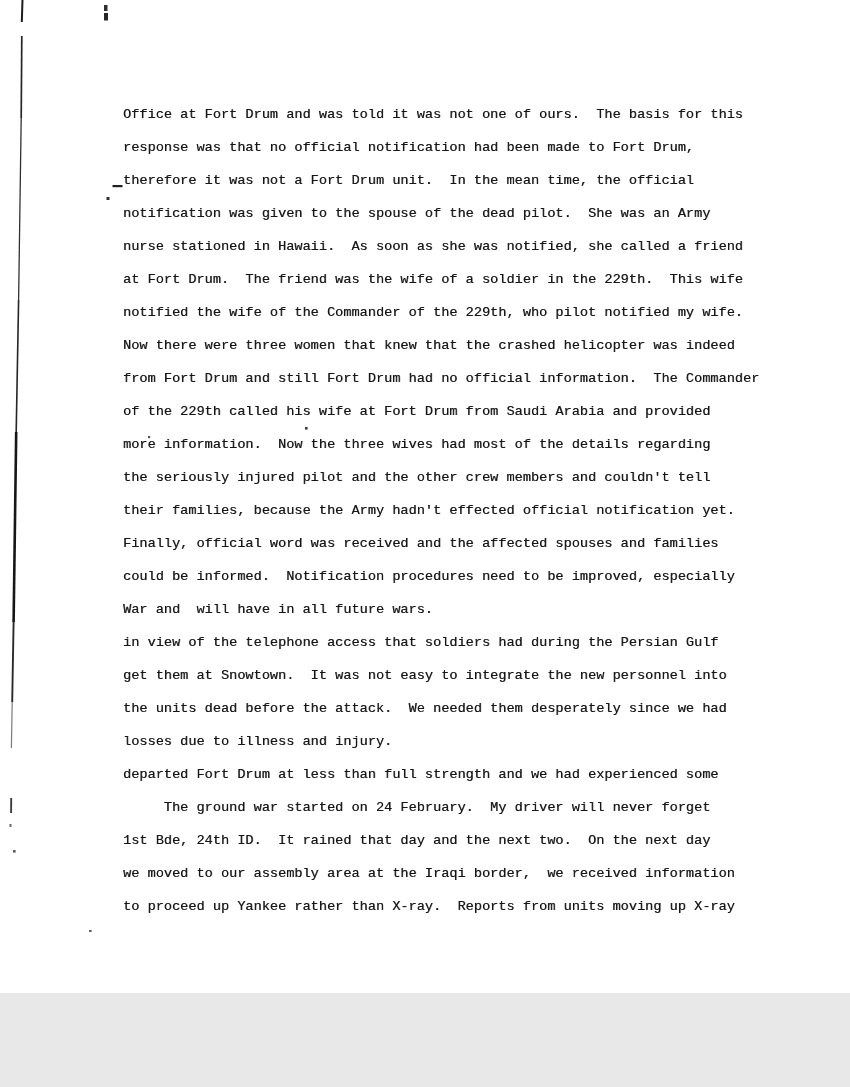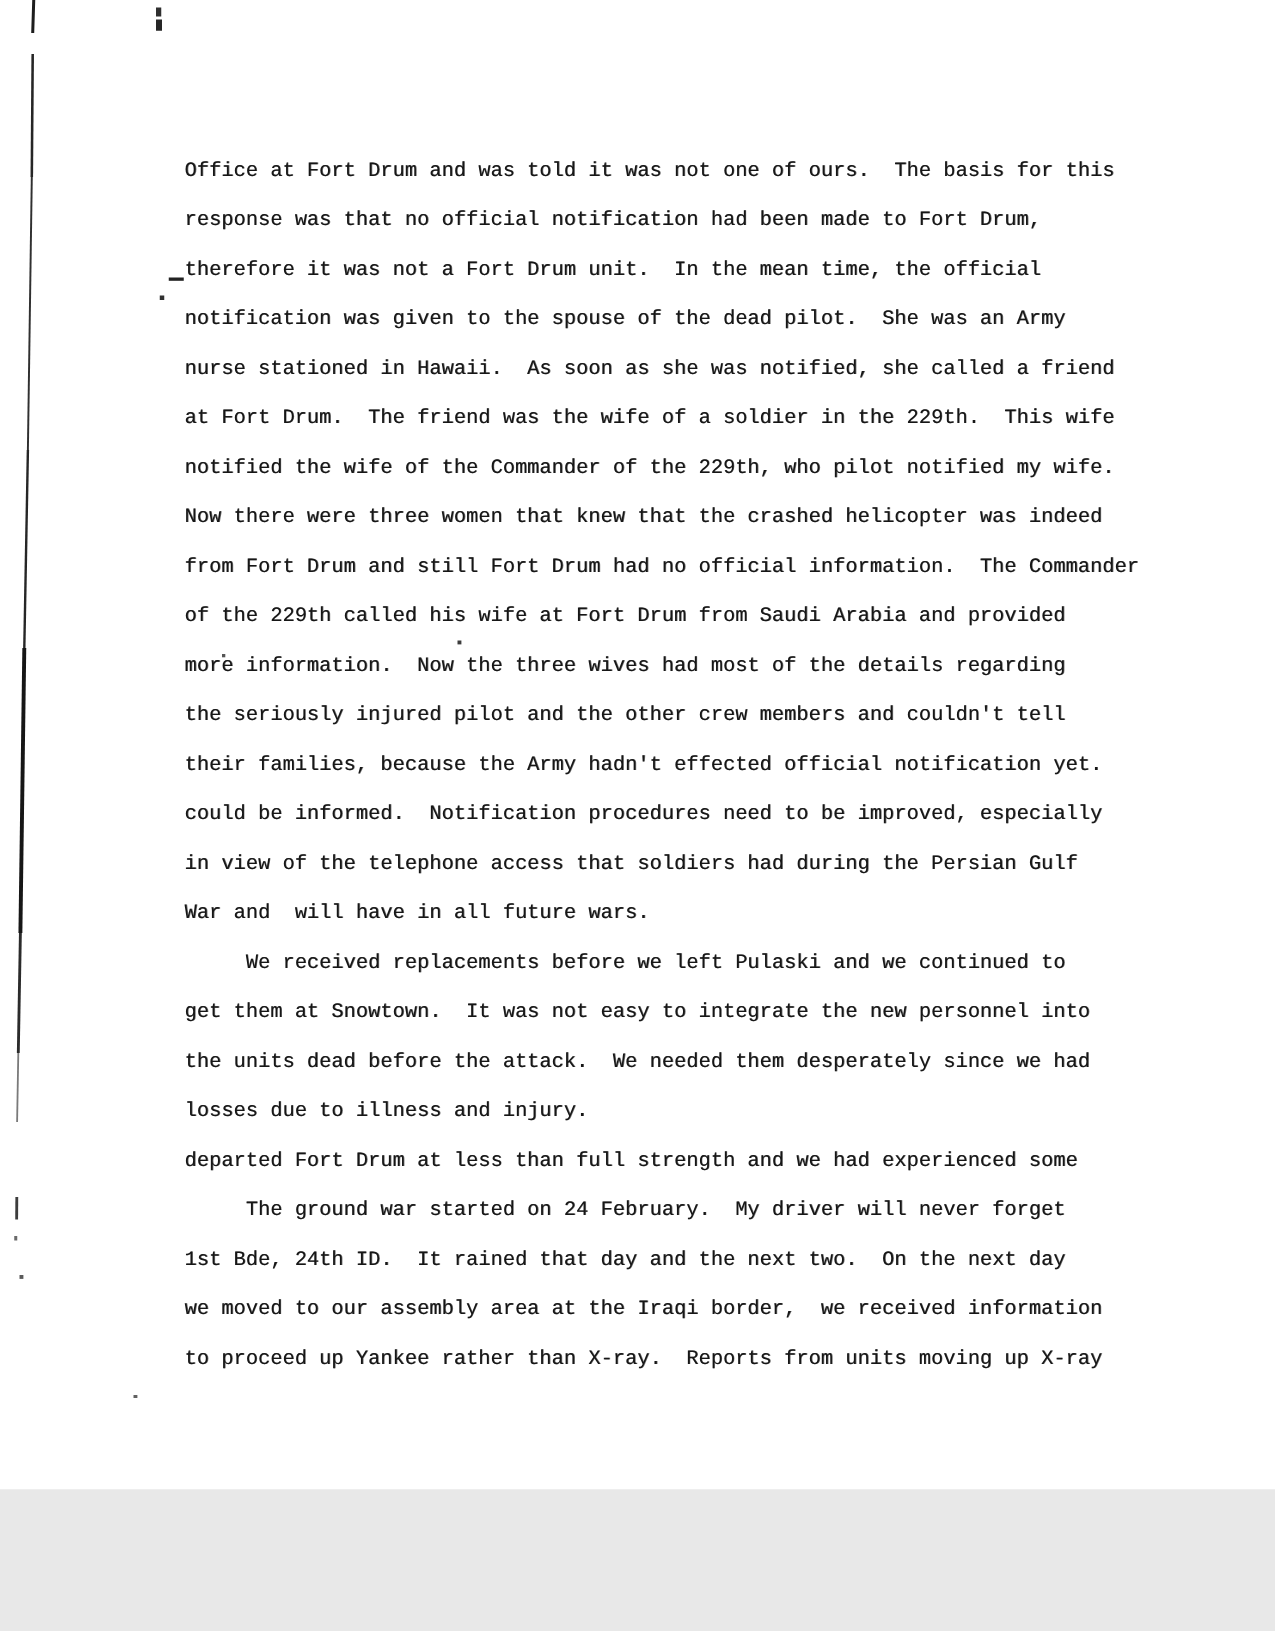--- a/index.html
+++ b/index.html
@@ -108,24 +108,24 @@
     <div class="line">notification was given to the spouse of the dead pilot.  She was an Army</div>
     <div class="line">nurse stationed in Hawaii.  As soon as she was notified, she called a friend</div>
     <div class="line">at Fort Drum.  The friend was the wife of a soldier in the 229th.  This wife</div>
     <div class="line">notified the wife of the Commander of the 229th, who pilot notified my wife.</div>
     <div class="line">Now there were three women that knew that the crashed helicopter was indeed</div>
     <div class="line">from Fort Drum and still Fort Drum had no official information.  The Commander</div>
     <div class="line">of the 229th called his wife at Fort Drum from Saudi Arabia and provided</div>
     <div class="line">more information.  Now the three wives had most of the details regarding</div>
     <div class="line">the seriously injured pilot and the other crew members and couldn't tell</div>
     <div class="line">their families, because the Army hadn't effected official notification yet.</div>
+    <div class="line">Finally, official word was received and the affected spouses and families</div>
     <div class="line">could be informed.  Notification procedures need to be improved, especially</div>
+    <div class="line">War and  will have in all future wars.</div>
     <div class="line">in view of the telephone access that soldiers had during the Persian Gulf</div>
-    <div class="line">War and  will have in all future wars.</div>
-    <div class="line">     We received replacements before we left Pulaski and we continued to</div>
     <div class="line">get them at Snowtown.  It was not easy to integrate the new personnel into</div>
     <div class="line">the units dead before the attack.  We needed them desperately since we had</div>
     <div class="line">losses due to illness and injury.</div>
     <div class="line">departed Fort Drum at less than full strength and we had experienced some</div>
     <div class="line">     The ground war started on 24 February.  My driver will never forget</div>
     <div class="line">1st Bde, 24th ID.  It rained that day and the next two.  On the next day</div>
     <div class="line">we moved to our assembly area at the Iraqi border,  we received information</div>
     <div class="line">to proceed up Yankee rather than X-ray.  Reports from units moving up X-ray</div>
   </div>
 

